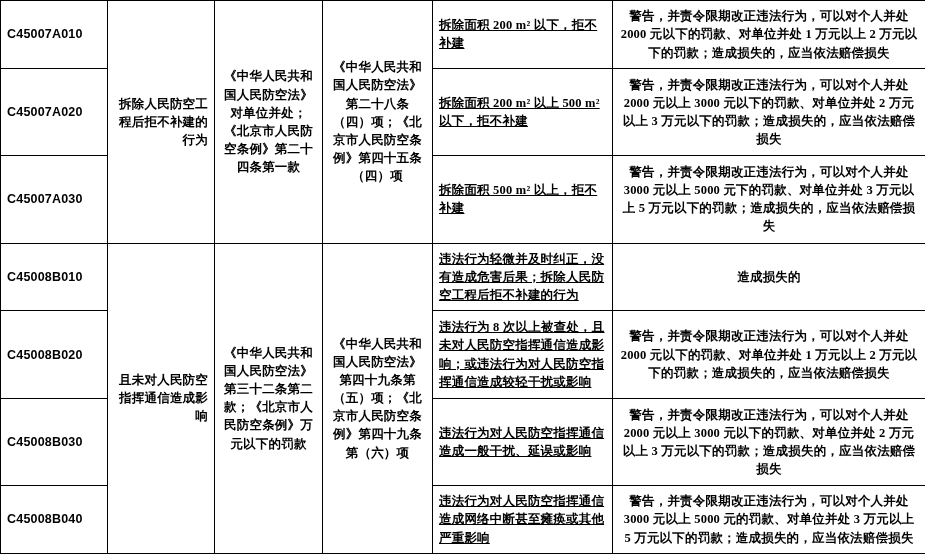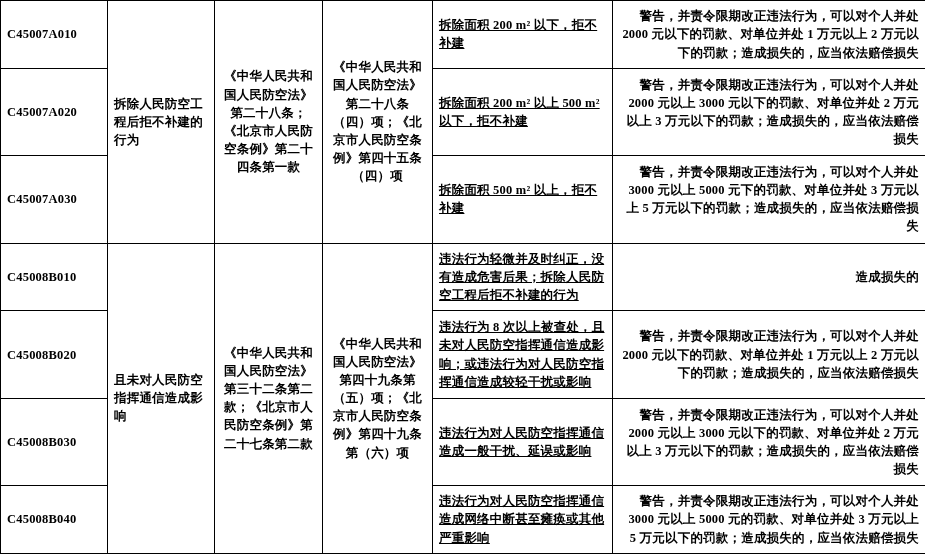--- a/index.html
+++ b/index.html
@@ -32,43 +32,43 @@
     padding: 4px 6px;
     font-size: 12.5px;
     line-height: 1.45;
     font-weight: bold;
     letter-spacing: 0.2px;
     word-break: break-word;
   }
   td.code-cell {
     text-align: left;
     padding-left: 8px;
-    font-family: Liberation Serif, serif;
+    font-family: Liberation Sans, sans-serif;
     font-weight: bold;
     font-size: 12.5px;
   }
   td.behavior-cell {
-    text-align: left;
+    text-align: right;
     padding-left: 10px;
     padding-right: 8px;
   }
   td.law-cell {
     text-align: center;
     padding-left: 6px;
     padding-right: 6px;
     line-height: 1.5;
   }
   td.circ-cell {
     text-align: left;
     padding-left: 8px;
     padding-right: 6px;
     text-decoration: underline;
   }
   td.penalty-cell {
-    text-align: right;
+    text-align: center;
     padding-left: 8px;
     padding-right: 8px;
     line-height: 1.5;
   }
   .col-code  { width: 107px; }
   .col-behav { width: 107px; }
   .col-law1  { width: 108px; }
   .col-law2  { width: 110px; }
   .col-circ  { width: 180px; }
   .col-pen   { width: 313px; }
@@ -84,40 +84,40 @@
       <col class="col-law1">
       <col class="col-law2">
       <col class="col-circ">
       <col class="col-pen">
     </colgroup>
     <tbody>
 
       <tr>
         <td class="code-cell">C45007A010</td>
         <td class="behavior-cell" rowspan="3">拆除人民防空工程后拒不补建的行为</td>
-        <td class="law-cell" rowspan="3">《中华人民共和国人民防空法》第二十八条；《北京市人民防空条例》第二十四条第一款</td>
+        <td class="law-cell" rowspan="3">《中华人民共和国人民防空法》对单位并处；《北京市人民防空条例》第二十四条第一款</td>
         <td class="law-cell" rowspan="3">《中华人民共和国人民防空法》第二十八条（四）项；《北京市人民防空条例》第四十五条（四）项</td>
         <td class="circ-cell">拆除面积 200 m² 以下，拒不补建</td>
         <td class="penalty-cell">警告，并责令限期改正违法行为，可以对个人并处 2000 元以下的罚款、对单位并处 1 万元以上 2 万元以下的罚款；造成损失的，应当依法赔偿损失</td>
       </tr>
       <tr>
         <td class="code-cell">C45007A020</td>
         <td class="circ-cell">拆除面积 200 m² 以上 500 m² 以下，拒不补建</td>
         <td class="penalty-cell">警告，并责令限期改正违法行为，可以对个人并处 2000 元以上 3000 元以下的罚款、对单位并处 2 万元以上 3 万元以下的罚款；造成损失的，应当依法赔偿损失</td>
       </tr>
       <tr>
         <td class="code-cell">C45007A030</td>
         <td class="circ-cell">拆除面积 500 m² 以上，拒不补建</td>
         <td class="penalty-cell">警告，并责令限期改正违法行为，可以对个人并处 3000 元以上 5000 元下的罚款、对单位并处 3 万元以上 5 万元以下的罚款；造成损失的，应当依法赔偿损失</td>
       </tr>
 
       <tr>
         <td class="code-cell">C45008B010</td>
         <td class="behavior-cell" rowspan="4">且未对人民防空指挥通信造成影响</td>
-        <td class="law-cell" rowspan="4">《中华人民共和国人民防空法》第三十二条第二款；《北京市人民防空条例》第二十七条第二款</td>
+        <td class="law-cell" rowspan="4">《中华人民共和国人民防空法》第三十二条第二款；《北京市人民防空条例》万元以下的罚款</td>
         <td class="law-cell" rowspan="4">《中华人民共和国人民防空法》第四十九条第（五）项；《北京市人民防空条例》第四十九条第（六）项</td>
         <td class="circ-cell">违法行为轻微并及时纠正，没有造成危害后果；拆除人民防空工程后拒不补建的行为</td>
         <td class="penalty-cell">造成损失的</td>
       </tr>
       <tr>
         <td class="code-cell">C45008B020</td>
         <td class="circ-cell">违法行为 8 次以上被查处，且未对人民防空指挥通信造成影响；或违法行为对人民防空指挥通信造成较轻干扰或影响</td>
         <td class="penalty-cell">警告，并责令限期改正违法行为，可以对个人并处 2000 元以下的罚款、对单位并处 1 万元以上 2 万元以下的罚款；造成损失的，应当依法赔偿损失</td>
       </tr>
       <tr>

